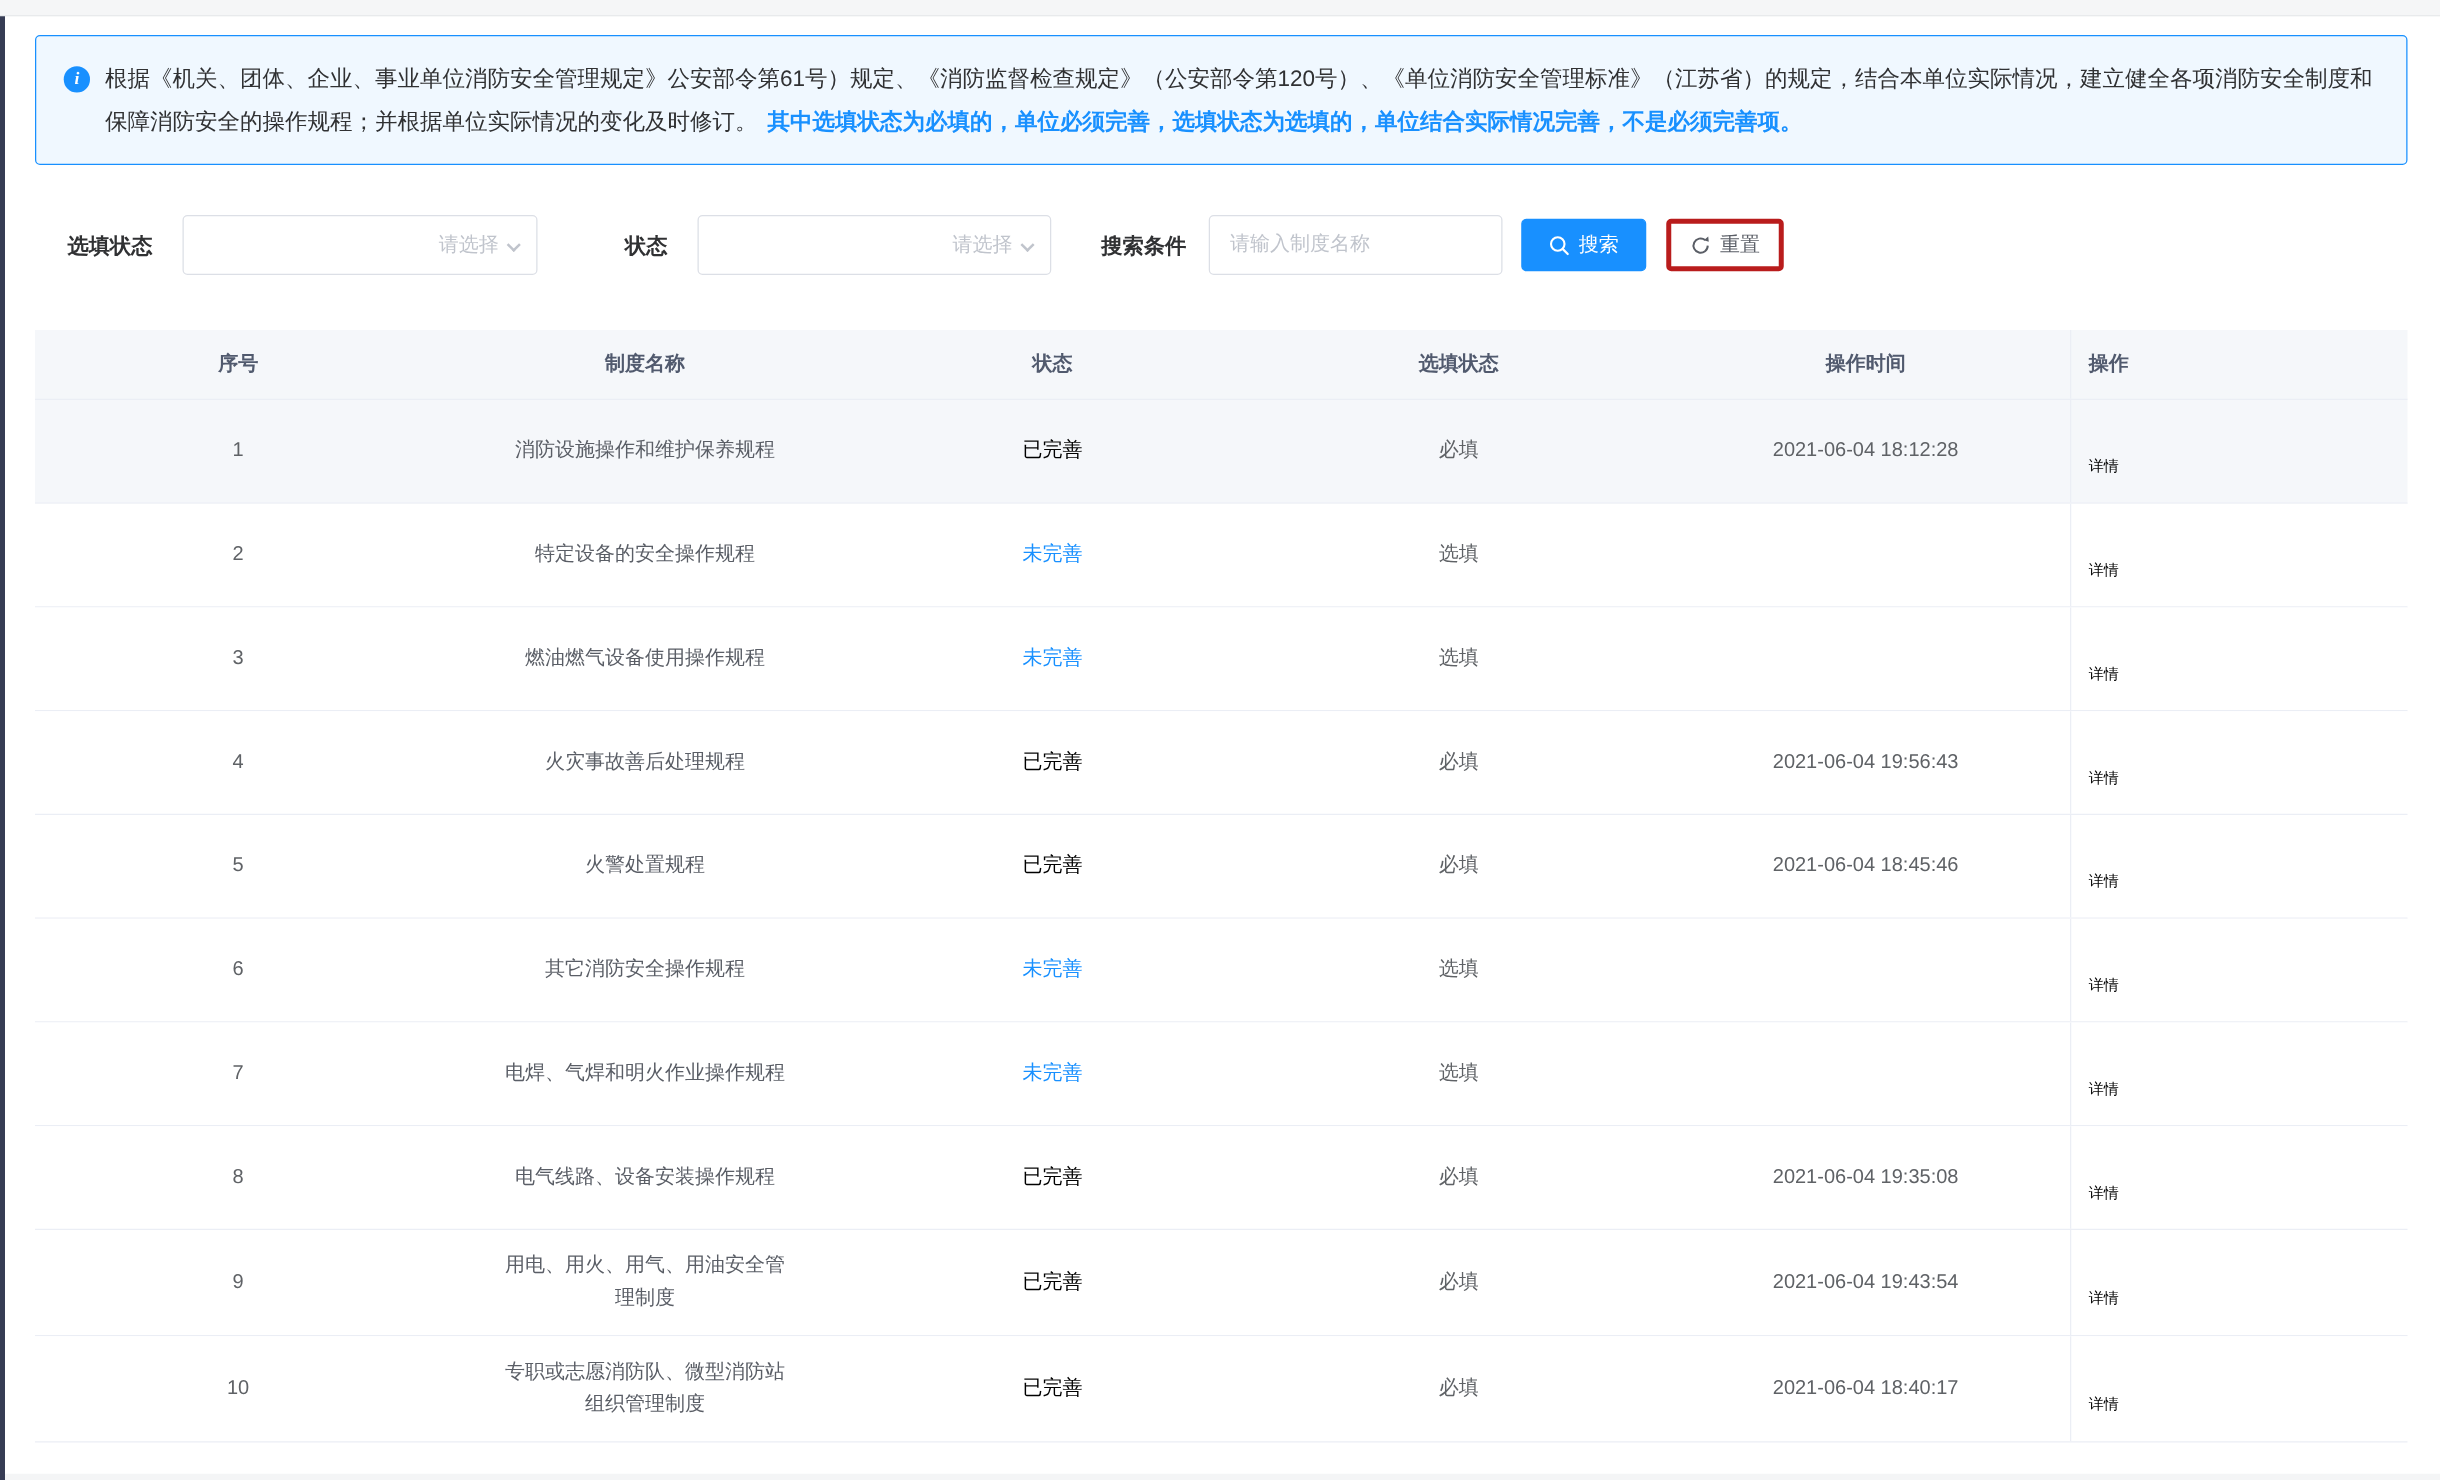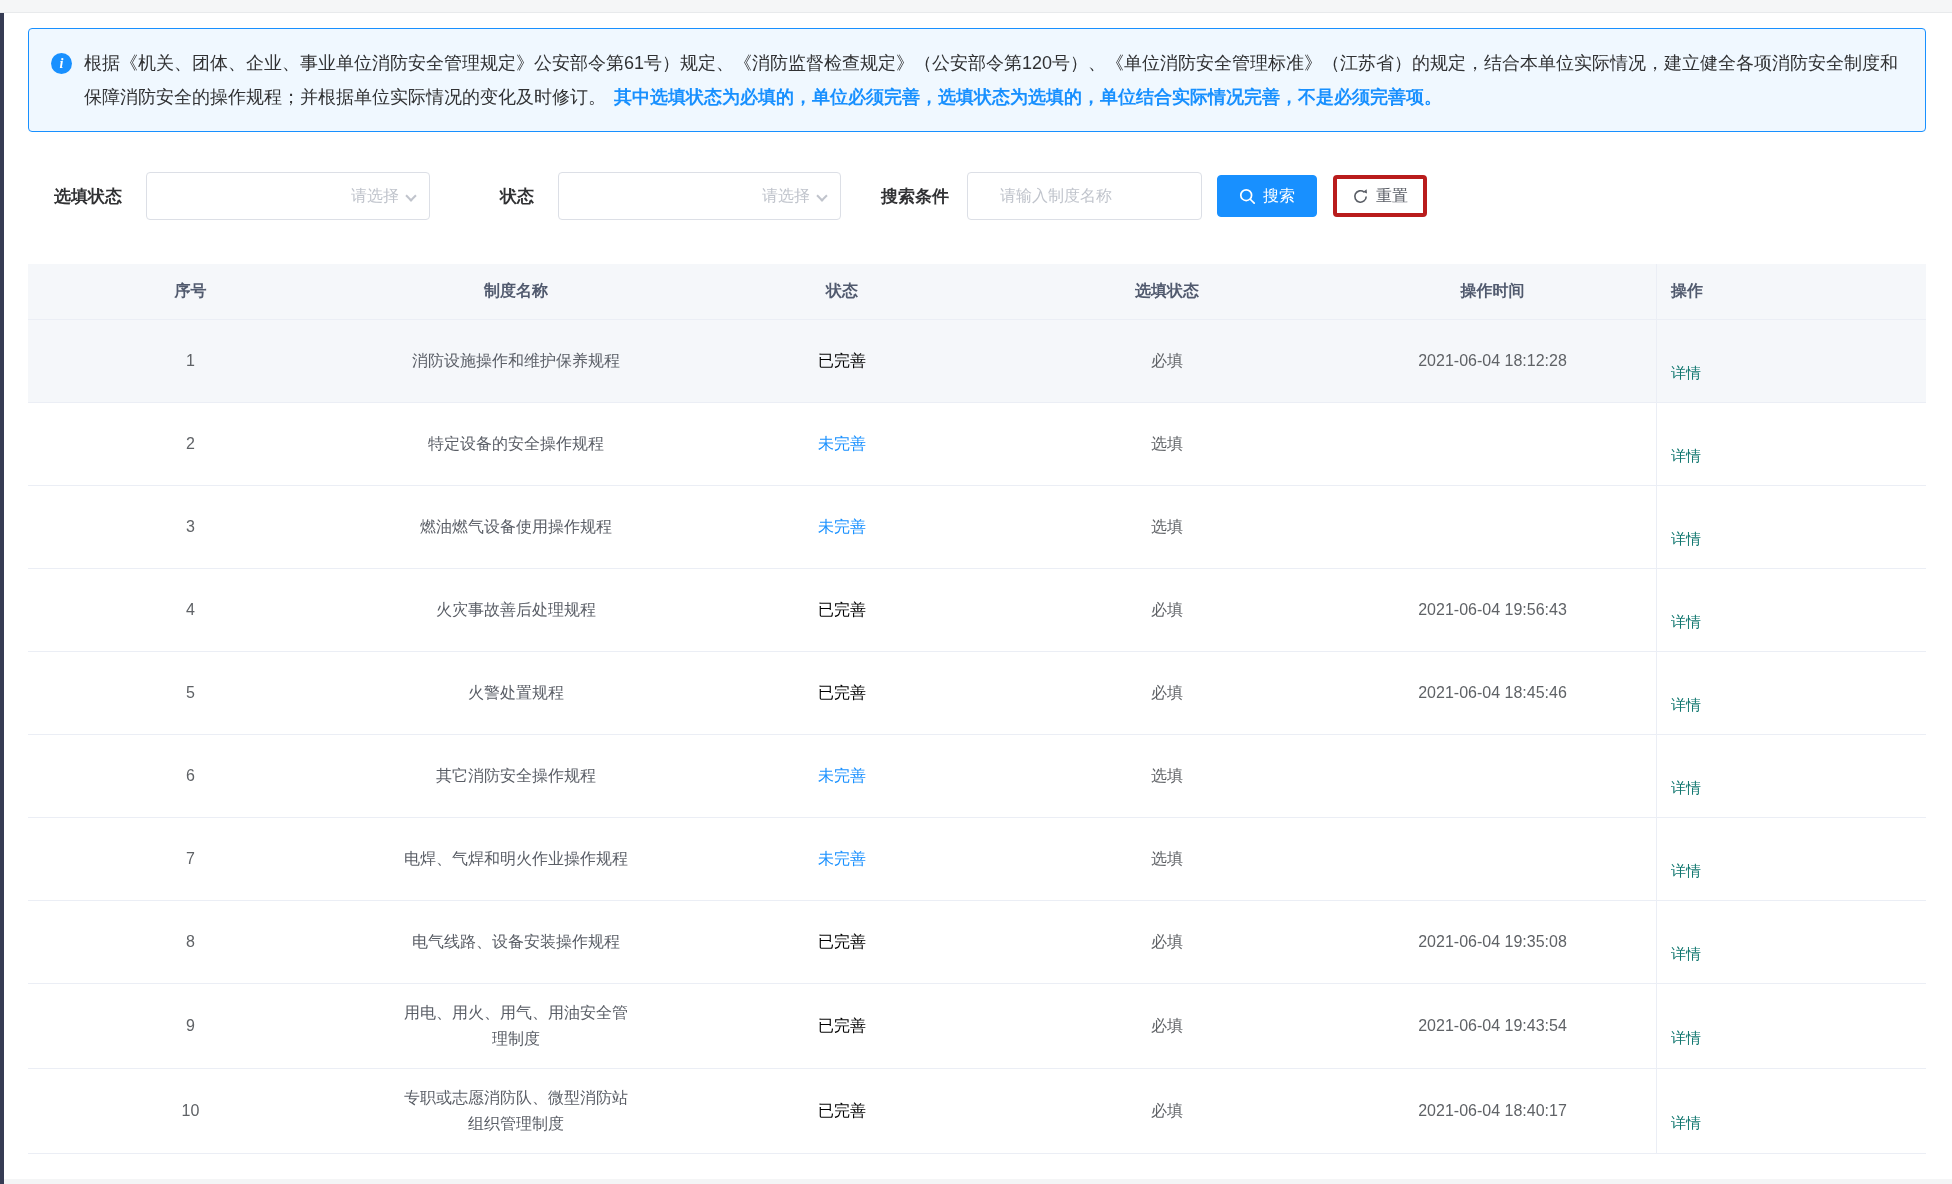--- a/index.html
+++ b/index.html
@@ -22,42 +22,42 @@
   
   .filters { margin-top:40px; height:48px; display:flex; align-items:center; padding-left:26px; }
   .flabel { font-size:17px; font-weight:bold; color:#303133; white-space:nowrap; }
   .select { position:relative; height:48px; border:1px solid #dcdfe6; border-radius:4px; background:#fff; display:flex; align-items:center; padding:0 30px 0 15px; cursor:pointer;justify-content:flex-end; }
   .select .ph, .input::placeholder { color:#c0c4cc; }
   .select .ph { font-size:16px; }
   .sel1 { width:284px; margin-left:24px; }
   .lbl2 { margin-left:70px; }
   .sel2 { width:283px; margin-left:24px; }
   .lbl3 { margin-left:40px; }
-  .input { width:235px; height:48px; margin-left:18px; border:1px solid #dcdfe6; border-radius:4px; padding:0 32px; font-size:16px; color:#303133; outline:none; }
+  .input { width:235px; height:48px; margin-left:18px; border:1px solid #dcdfe6; border-radius:4px; padding:0 16px; font-size:16px; color:#303133; outline:none; }
   .chev { display:inline-block; width:8px; height:8px; border-right:2px solid #c0c4cc; border-bottom:2px solid #c0c4cc; }
   .chev.down { transform:rotate(45deg); position:absolute; right:14px; top:19px; }
   .btn { height:42px; border-radius:4px; font-size:16px; display:inline-flex; align-items:center; justify-content:center; gap:7px; cursor:pointer; }
   .btn-primary { width:100px; margin-left:15px; background:#1890ff; border:1px solid #1890ff; color:#fff; }
   .btn-plain { width:94px; margin-left:16px; background:#fff; border:4px solid #b91c1c; color:#5a5e66; }
 
   
   .table { margin-top:44px; border-bottom:0; }
   .thead, .trow { display:grid; grid-template-columns:325px 326px 326px 324px 327px 270px; align-items:center; }
   .thead { height:56px; background:#f5f7fa; border-bottom:1px solid #ebeef5; }
   .th { display:flex; justify-content:center; font-size:16px; font-weight:700; color:#515a6e; }
   .th.left, .td.left { justify-content:flex-start; padding-left:14px; }
   .trow { min-height:71px; border-bottom:1px solid #ebeef5; background:#fff; }
   .trow:first-child { background:#f5f7fa; }
   .td { display:flex; justify-content:center; align-items:center; padding:16px 10px; font-size:16px; color:#5f6266; line-height:26px; }
   .td.c-action { border-left:1px solid #ebeef5; align-self:stretch; }
   .thead .th-action { border-left:1px solid #ebeef5; align-self:stretch; display:flex; align-items:center; }
   .name-inner { display:inline-block; max-width:236px; text-align:center; color:#5a5e66; }
   .status-done { color:#000000; }
   .status-undone { color:#1890ff; }
-  .detail-link { color:#0f766e; font-size:15px; cursor:pointer; text-decoration:none;margin-top:24px; }
+  .detail-link { color:#000000; font-size:12px; cursor:pointer; text-decoration:none;margin-top:24px; }
 
   
   .pagination { margin-top:56px; display:flex; justify-content:flex-end; align-items:center; padding-right:13px; height:40px;gap:27px; }
   .ptext { font-size:15px; color:#5e6470; }
   .size-select { position:relative; width:147px; height:40px; margin-left:30px; border:1px solid #dcdfe6; border-radius:4px; display:flex; align-items:center; justify-content:flex-start; font-size:15px; color:#606266; cursor:pointer; }
   .size-select .chev.down { top:16px; right:12px; }
   .pager-btn { min-width:35px; height:35px; border:none; border-radius:3px; background:#f4f4f5; color:#606266; font-size:16px; font-weight:bold; display:inline-flex; align-items:center; justify-content:center; cursor:pointer; }
   .pager-btn.active { background:#1890ff; color:#fff; }
   .pager-btn.prev { margin-left:16px; }
   .pages { display:inline-flex; }

